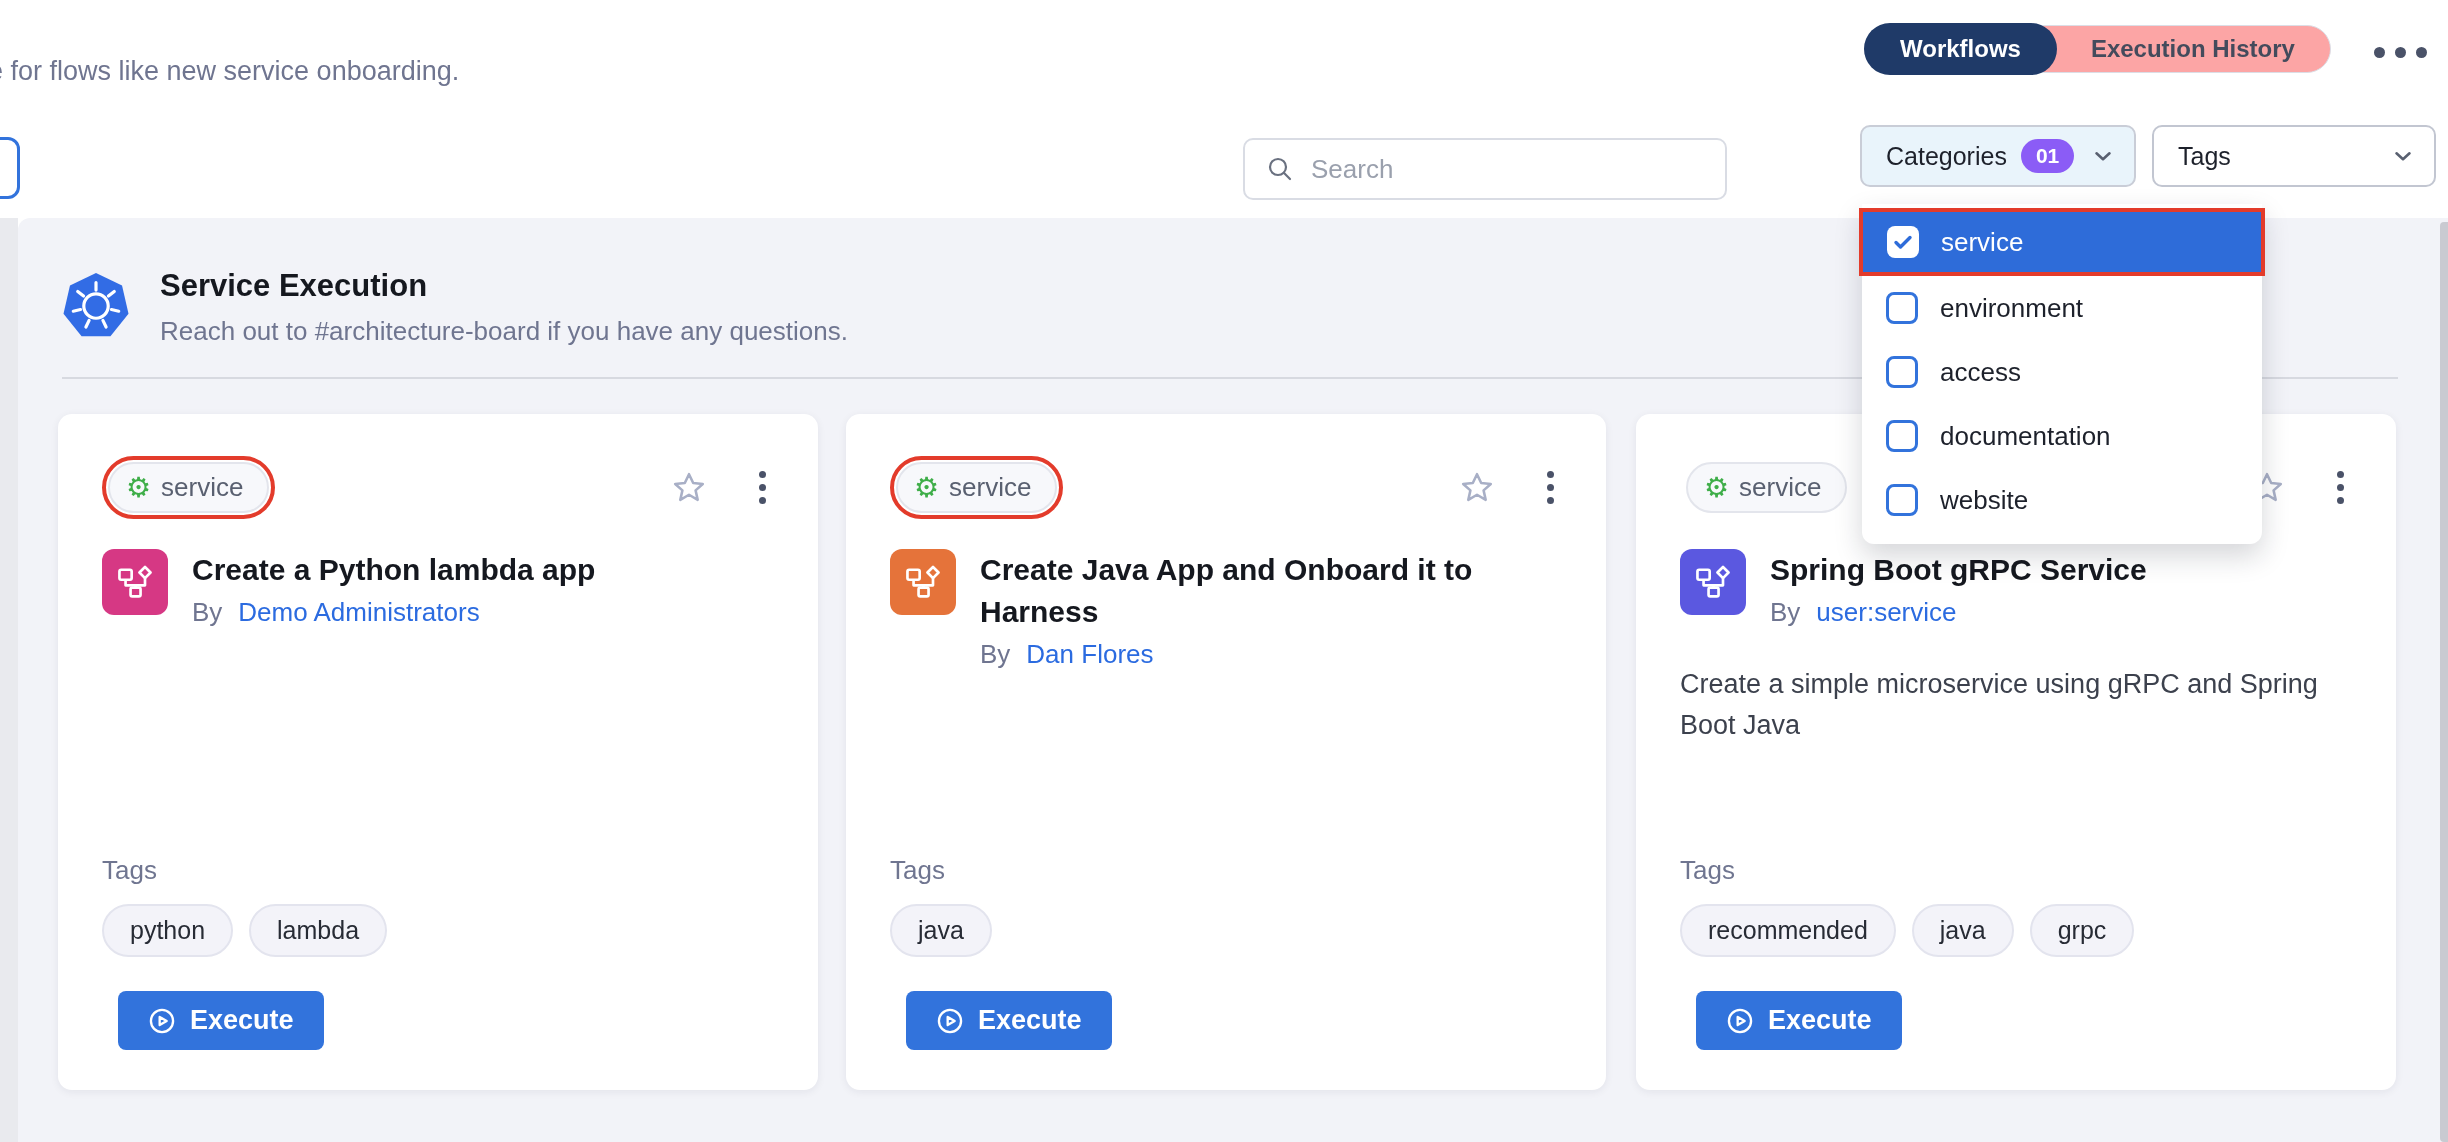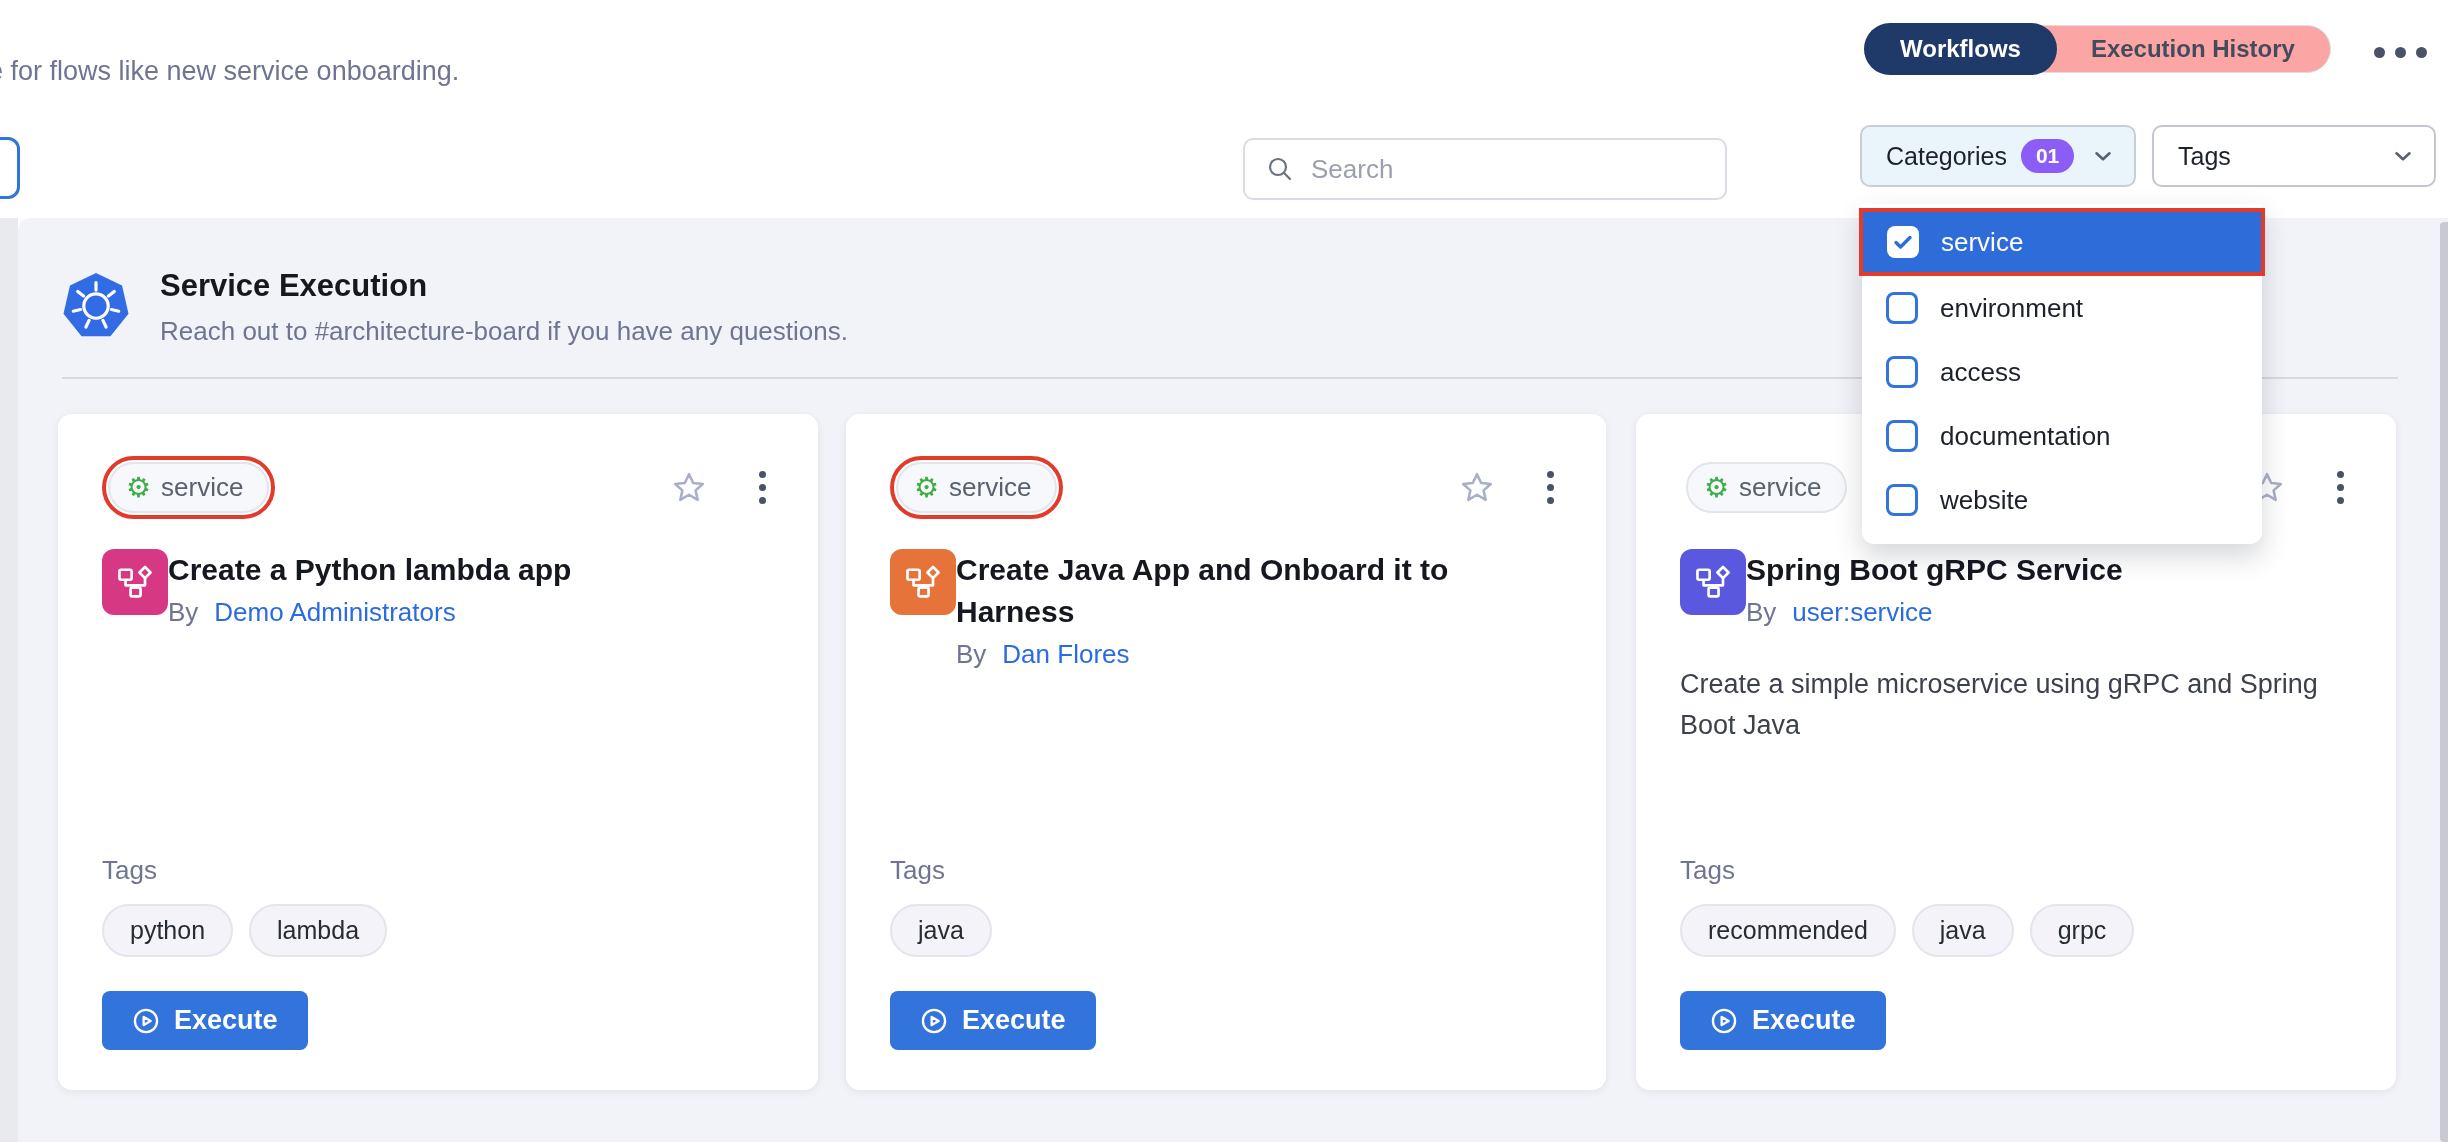--- a/index.html
+++ b/index.html
@@ -47,33 +47,33 @@
   .card.c1{left:58px}.card.c2{left:846px}.card.c3{left:1636px}
   .card-top{display:flex;align-items:center;}
   .badge-wrap{border:4px solid transparent;border-radius:999px;padding:2px;display:inline-flex;}
   .badge-wrap.annot{border-color:#e33b2b;}
   .badge{display:inline-flex;align-items:center;gap:10px;background:#f7f8fb;border:2px solid #e3e5ec;
     border-radius:999px;padding:8px 24px 8px 16px;font-size:26px;color:#596070;}
   .gear{color:#3fae49;font-size:28px;line-height:1;}
   .star{margin-left:auto;cursor:pointer;}
   .kebab{display:flex;flex-direction:column;gap:6px;margin-left:52px;margin-right:8px;cursor:pointer;}
   .kebab i{width:7px;height:7px;border-radius:50%;background:#4a5268;}
-  .card-head{display:flex;margin-top:30px;}
+  .card-head{display:flex;gap:24px;margin-top:30px;}
   .card-icon{width:66px;height:66px;border-radius:12px;flex:none;display:flex;align-items:center;justify-content:center;}
   .card-title{font-size:30px;font-weight:700;color:#15181f;line-height:1.4;}
   .card-by{margin-top:6px;font-size:26px;color:#6f7590;display:flex;gap:16px;}
   .card-author{color:#2b6be0;cursor:pointer;}
   .card-desc{margin-top:36px;font-size:27px;color:#3c414d;line-height:1.5;}
   .card-tail{margin-top:auto;}
   .tags-label{font-size:26px;color:#6f7590;}
   .chips{display:flex;gap:16px;margin-top:18px;}
   .chip{background:#f3f3f9;border:2px solid #e3e4ee;border-radius:999px;padding:10px 26px;font-size:25px;color:#272b35;}
   .execute{margin-top:34px;display:inline-flex;align-items:center;gap:14px;background:#3273dc;color:#fff;
     font-weight:700;font-size:27px;border:none;border-radius:8px;padding:14px 30px;width:fit-content;
-    font-family:"Liberation Sans", sans-serif;cursor:pointer;}
+    font-family:"Liberation Sans", sans-serif;cursor:pointer;margin-left:16px;}
   
   .dropdown{position:absolute;left:1862px;top:204px;width:400px;background:#fff;z-index:20;
     border-radius:0 0 12px 12px;box-shadow:0 12px 28px rgba(20,25,45,.18);padding:4px 0 12px;box-sizing:border-box;}
   .dd-annot{border:4px solid #e33b2b;margin:0 -3px;}
   .dd-row{height:64px;display:flex;align-items:center;gap:22px;padding:0 24px;font-size:26px;color:#1d212b;cursor:pointer;}
   .dd-row.selected{background:#2e6cd9;color:#fff;height:60px;}
   .cb{width:32px;height:32px;border-radius:8px;background:#fff;box-sizing:border-box;flex:none;
     display:flex;align-items:center;justify-content:center;}
   .cb.unchecked{border:3px solid #3273dc;}
   

